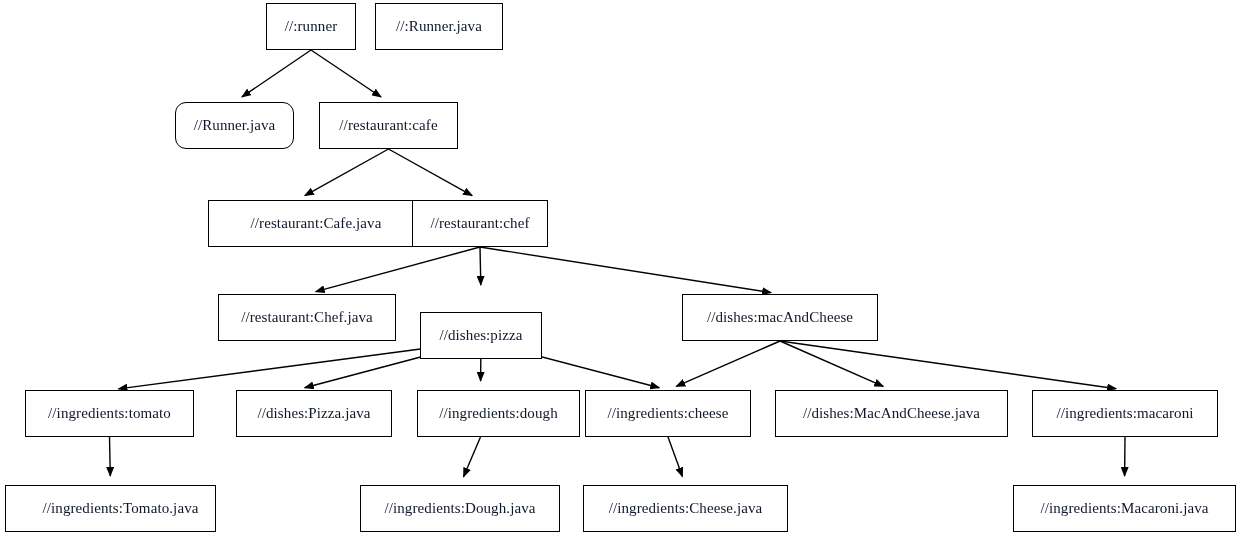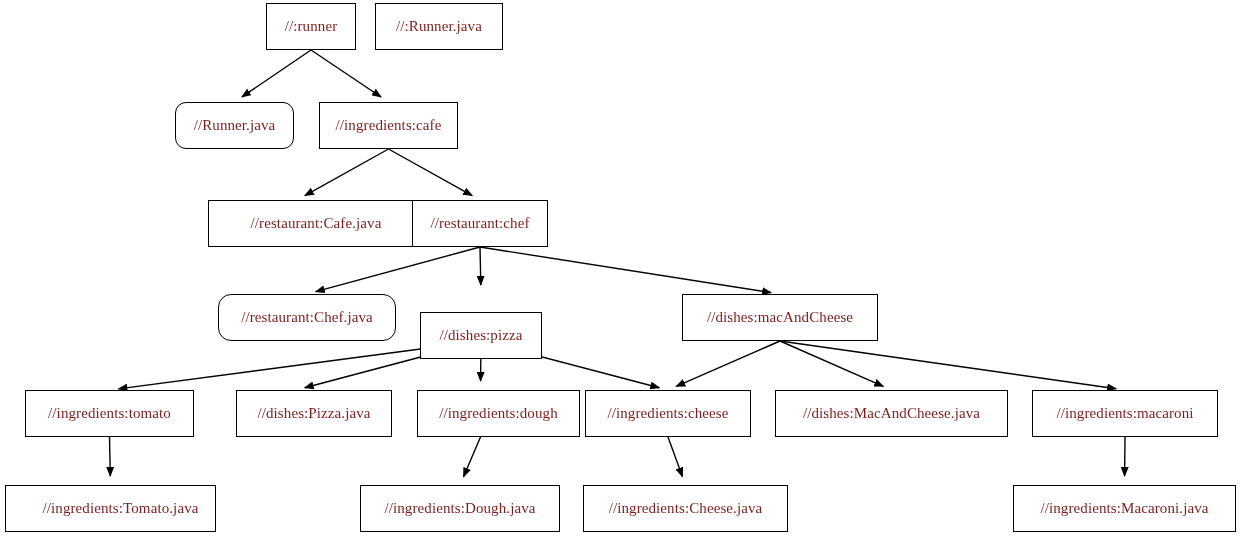--- a/index.html
+++ b/index.html
@@ -37,21 +37,21 @@
     background: #ffffff;
     display: flex;
     align-items: center;
     justify-content: center;
     white-space: nowrap;
   }
   .node-label {
     font-family: "Liberation Serif", "DejaVu Serif", serif;
     font-size: 15px;
     line-height: 1;
-    color: #7f1d1d;
+    color: #0f172a;
     letter-spacing: 0.1px;
   }
 </style>
 </head>
 <body>
 
 <div id="graph-canvas">
   <svg id="edge-layer" viewBox="0 0 1242 539" width="1242" height="539" xmlns="http://www.w3.org/2000/svg">
     <defs>
       <marker id="arrowhead" markerWidth="10" markerHeight="8" refX="9" refY="4" orient="auto" markerUnits="userSpaceOnUse">
@@ -83,29 +83,29 @@
       <div class="graph-node" style="left: 266px; top: 3px; width: 90px; height: 47px;">
         <span class="node-label">//:runner</span>
       </div>
       <div class="graph-node" style="left: 375px; top: 3px; width: 128px; height: 47px;">
         <span class="node-label">//:Runner.java</span>
       </div>
       <div class="graph-node" style="left: 175px; top: 102px; width: 119px; height: 47px; border-radius: 11px;">
         <span class="node-label">//Runner.java</span>
       </div>
       <div class="graph-node" style="left: 319px; top: 102px; width: 139px; height: 47px;">
-        <span class="node-label">//ingredients:cafe</span>
+        <span class="node-label">//restaurant:cafe</span>
       </div>
       <div class="graph-node" style="left: 208px; top: 200px; width: 216px; height: 47px;">
         <span class="node-label">//restaurant:Cafe.java</span>
       </div>
       <div class="graph-node" style="left: 412px; top: 200px; width: 136px; height: 47px;">
         <span class="node-label">//restaurant:chef</span>
       </div>
-      <div class="graph-node" style="left: 218px; top: 294px; width: 178px; height: 47px; border-radius: 13px;">
+      <div class="graph-node" style="left: 218px; top: 294px; width: 178px; height: 47px;">
         <span class="node-label">//restaurant:Chef.java</span>
       </div>
       <div class="graph-node" style="left: 420px; top: 312px; width: 122px; height: 47px;">
         <span class="node-label">//dishes:pizza</span>
       </div>
       <div class="graph-node" style="left: 682px; top: 294px; width: 196px; height: 47px;">
         <span class="node-label">//dishes:macAndCheese</span>
       </div>
       <div class="graph-node" style="left: 25px; top: 390px; width: 169px; height: 47px;">
         <span class="node-label">//ingredients:tomato</span>

